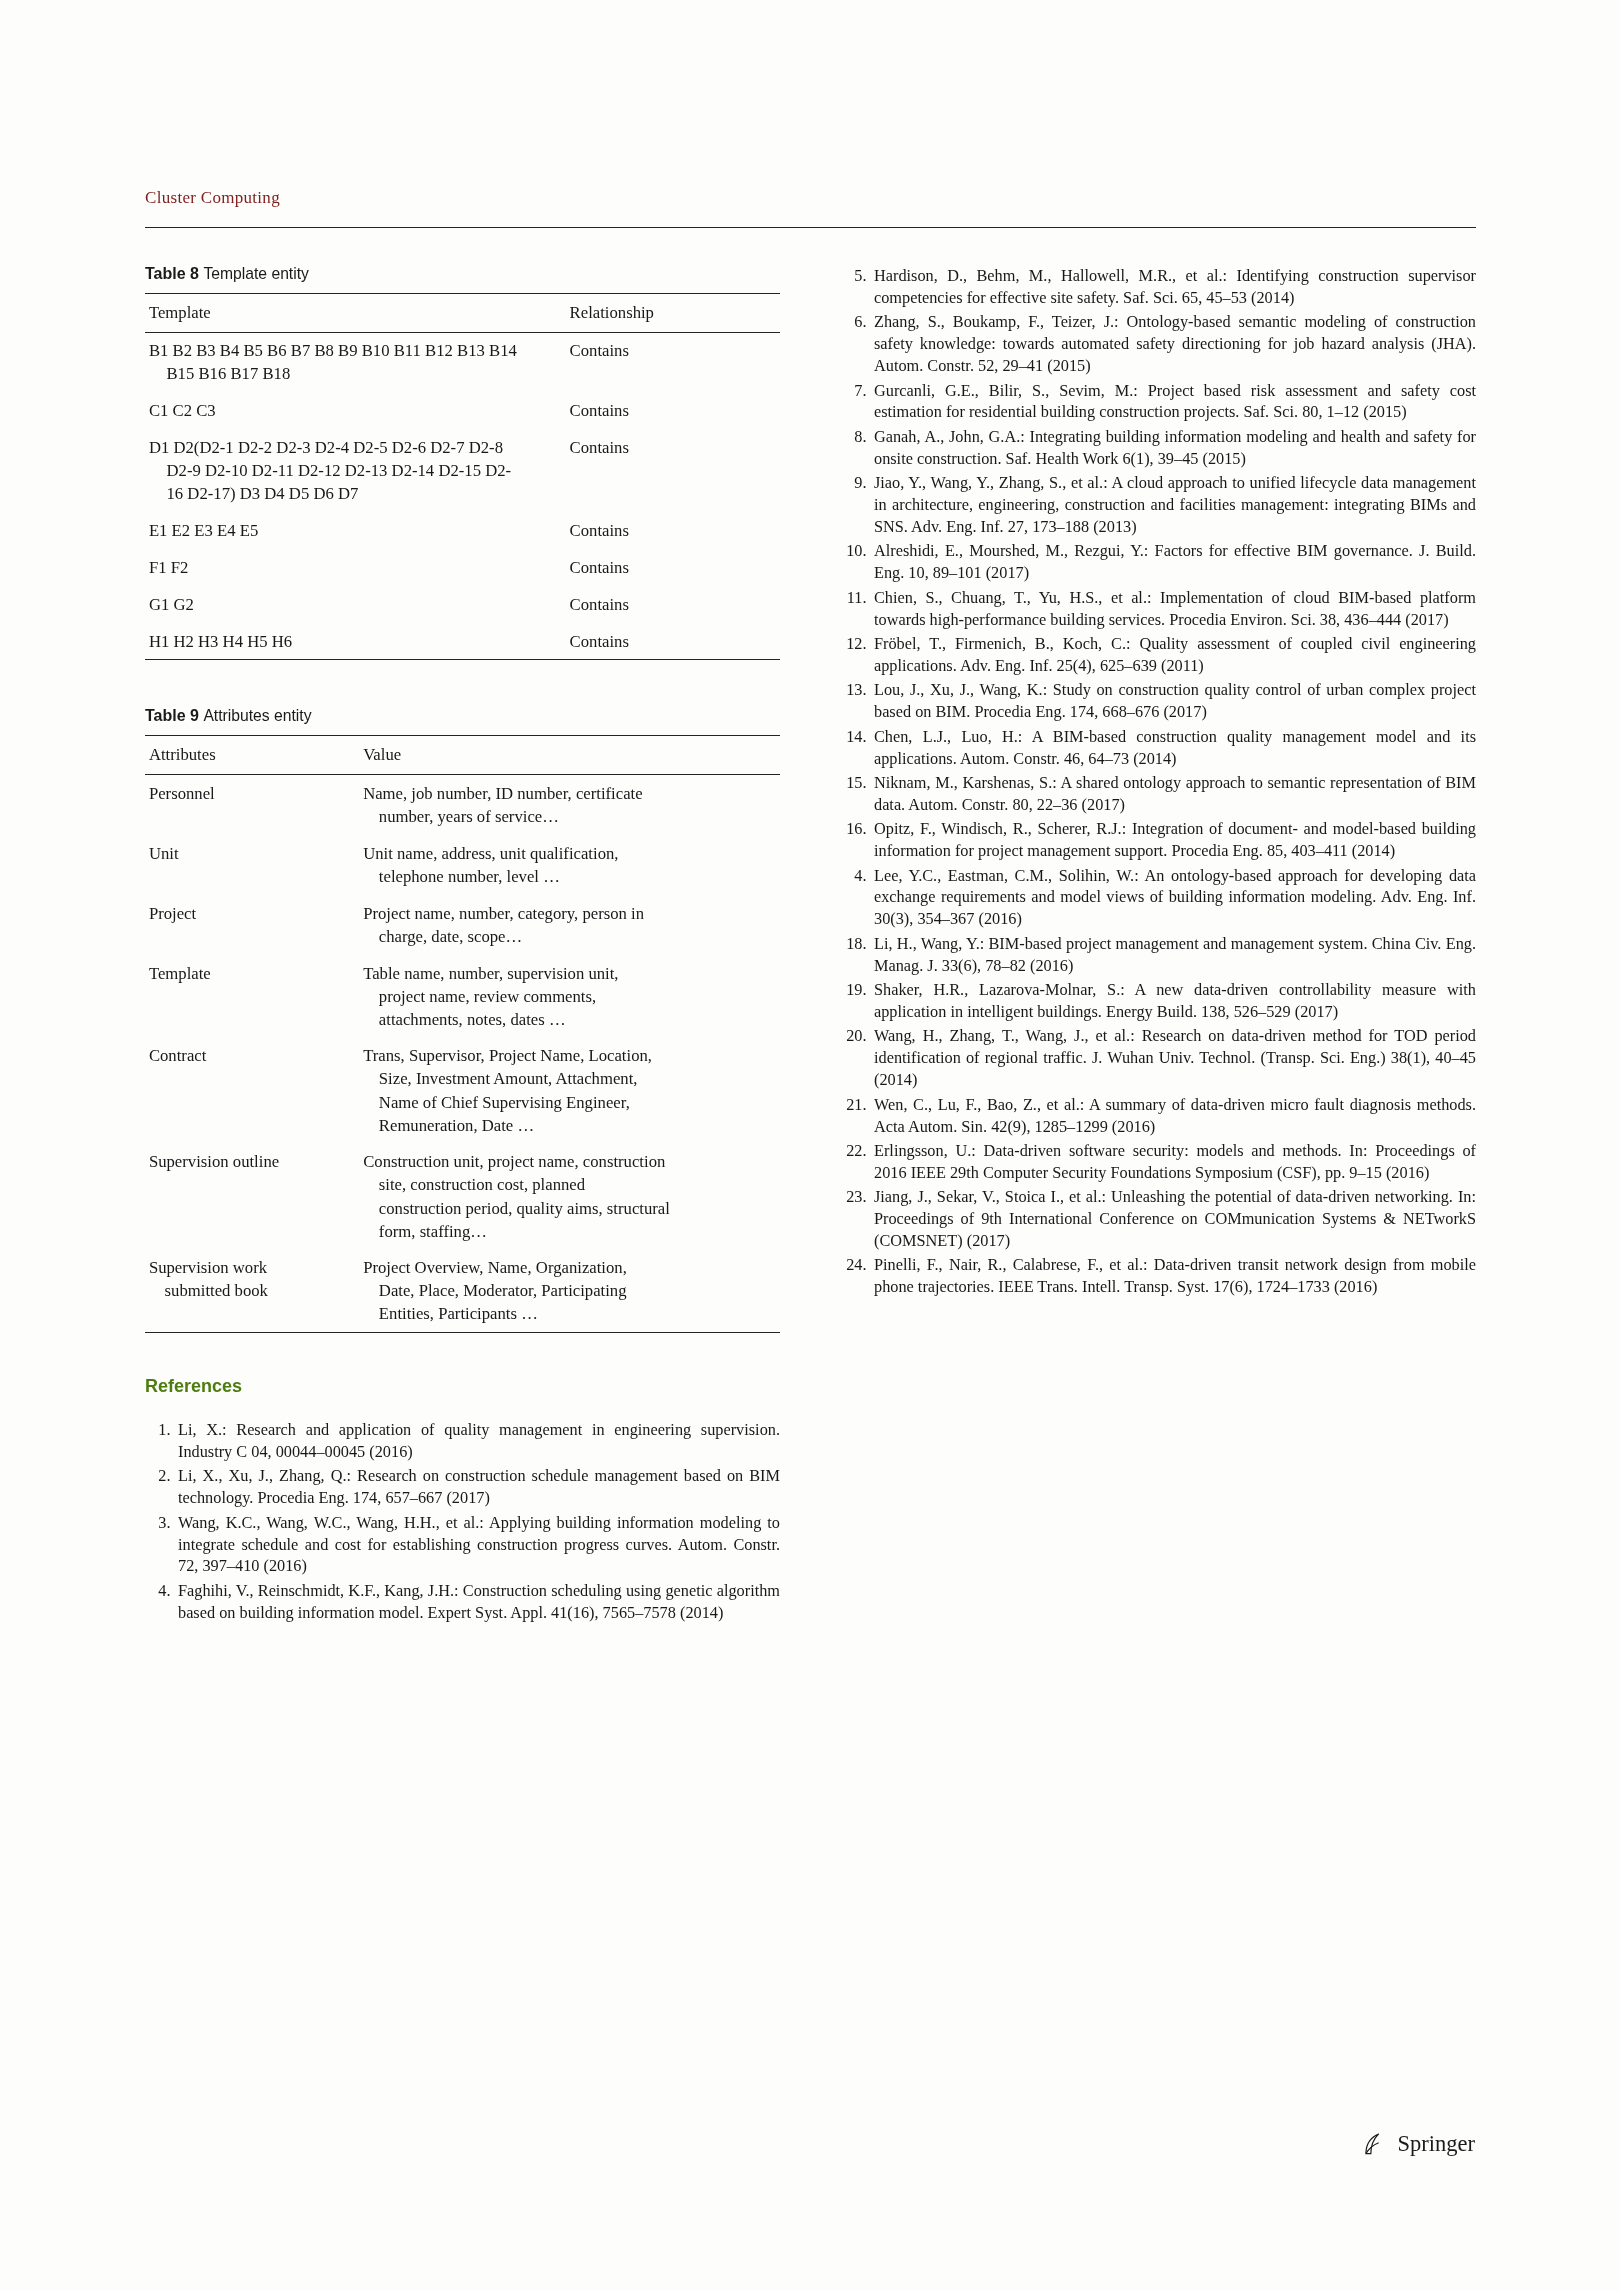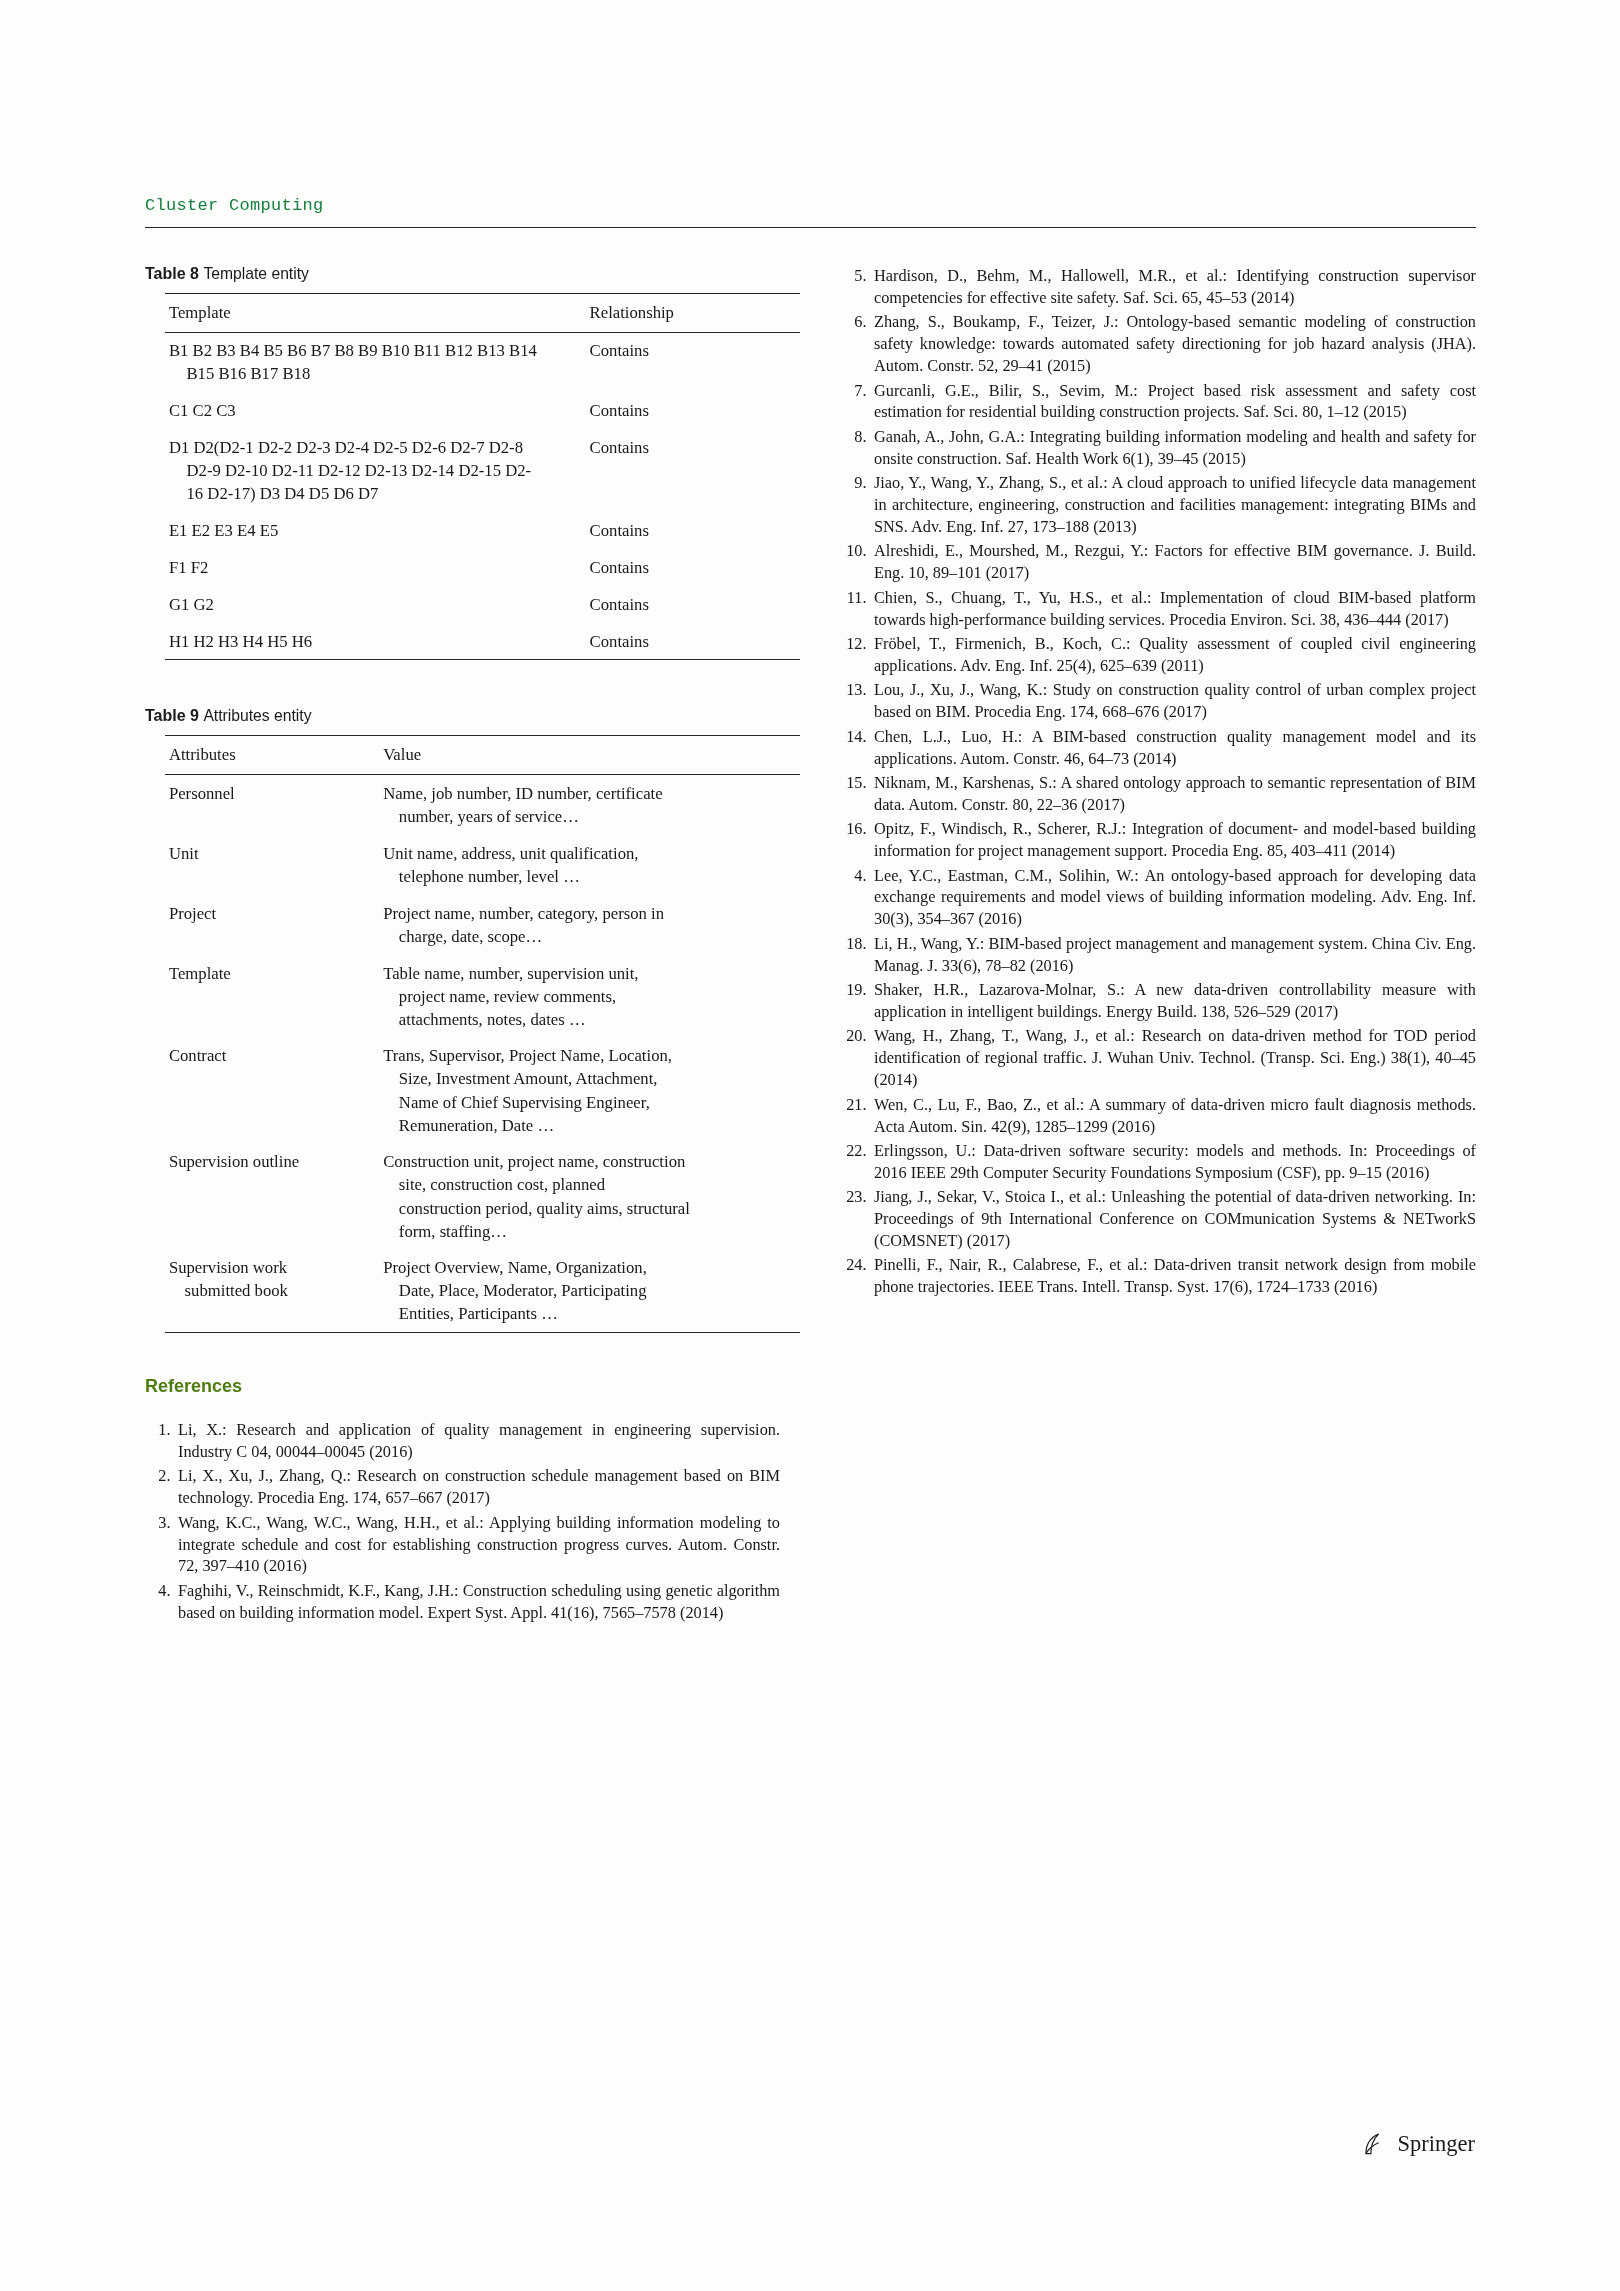--- a/index.html
+++ b/index.html
@@ -17,25 +17,25 @@
   .page {
     position: absolute;
     left: 0; top: 0;
     width: 1620px;
     height: 2292px;
     background: #fdfdfb;
   }
   .runhead {
     position: absolute;
     left: 145px;
-    top: 196px;
-    font-family: Liberation Mono, monospace;
+    top: 188px;
+    font-family: Liberation Serif, serif;
     font-size: 17px;
     letter-spacing: 0.3px;
-    color: #15803d;
+    color: #7f1d1d;
   }
   .runhead-rule {
     position: absolute;
     left: 145px;
     top: 227px;
     width: 1331px;
     height: 1px;
     background: #232323;
   }
 
@@ -65,21 +65,20 @@
   }
   .tbl-caption span.cap-text {
     font-weight: 400;
     font-size: 15.7px;
   }
   table.ptable {
     border-collapse: collapse;
     width: 100%;
     font-size: 16.7px;
     line-height: 1.38;
-    margin-left: 20px;
   }
   table.ptable th {
     text-align: left;
     font-weight: 400;
     padding: 6.9px 3.9px 7.8px 3.9px;
     border-top: 1.3px solid #232323;
     border-bottom: 1px solid #232323;
     vertical-align: top;
   }
   table.ptable td {

